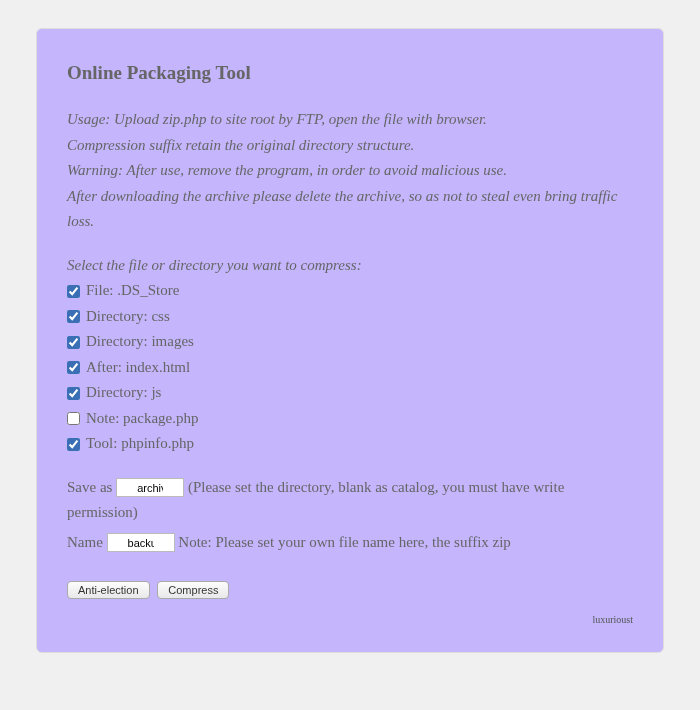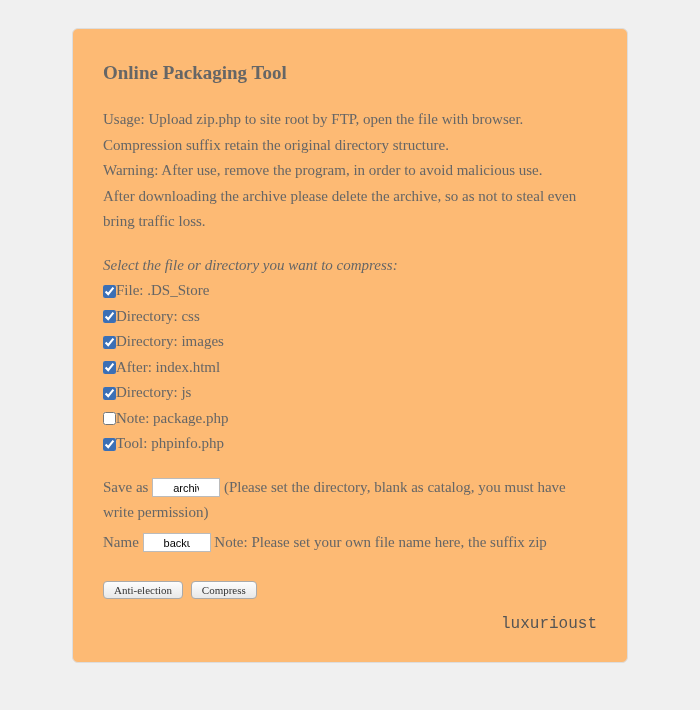--- a/index.html
+++ b/index.html
@@ -6,39 +6,40 @@
     body {
       background: #f0f0f0;
       font-family: Georgia, 'Times New Roman', serif;
       color: #666;
       font-size: 15px;
       line-height: 1.7;
       width: 700px;
       height: 710px;
     }
     .card {
-      background: #fdba74;
+      background: #c4b5fd;
       border: 1px solid #ddd;
       border-radius: 6px;
-      margin: 28px 72px;
+      margin: 28px 36px;
       padding: 28px 30px 24px 30px;
     }
     h2 {
       font-size: 19px;
       font-weight: bold;
       color: #666;
       margin-bottom: 18px;
     }
-    .desc { margin-bottom: 18px; }
+    .desc { margin-bottom: 18px; font-style: italic; }
     .desc-line { }
     .select-label { margin-bottom: 0; font-style: italic; }
     .file-list { margin-bottom: 18px; }
     .file-item {
       display: flex;
       align-items: center;
+      gap: 6px;
     }
     .file-item input[type="checkbox"] {
       margin: 0;
       accent-color: #3b6fb5;
     }
     .save-row, .name-row { margin-bottom: 4px; }
     input[type="text"] {
       font-family: 'Lucida Grande', Arial, sans-serif;
       font-size: 11px;
       padding: 2px 20px;
@@ -46,34 +47,34 @@
       width: 68px;
       height: 19px;
       vertical-align: baseline;
     }
     .hint { }
     .button-row {
       margin-top: 22px;
       margin-bottom: 8px;
     }
     button {
-      font-family: Liberation Serif, serif;
+      font-family: Liberation Sans, sans-serif;
       font-size: 11px;
       padding: 2px 10px;
       border: 1px solid #aaa;
       border-radius: 4px;
       background: linear-gradient(#fdfdfd, #e8e8e8);
       color: #333;
       cursor: pointer;
       margin-right: 4px;
     }
     .footer {
       text-align: right;
-      font-family: Liberation Mono, monospace;
-      font-size: 16px;
+      font-family: Liberation Serif, serif;
+      font-size: 10px;
       color: #555;
       margin-top: 6px;
     }
   </style>
 </head>
 <body>
 
 <div class="card">
 
   <h2>Online Packaging Tool</h2>

